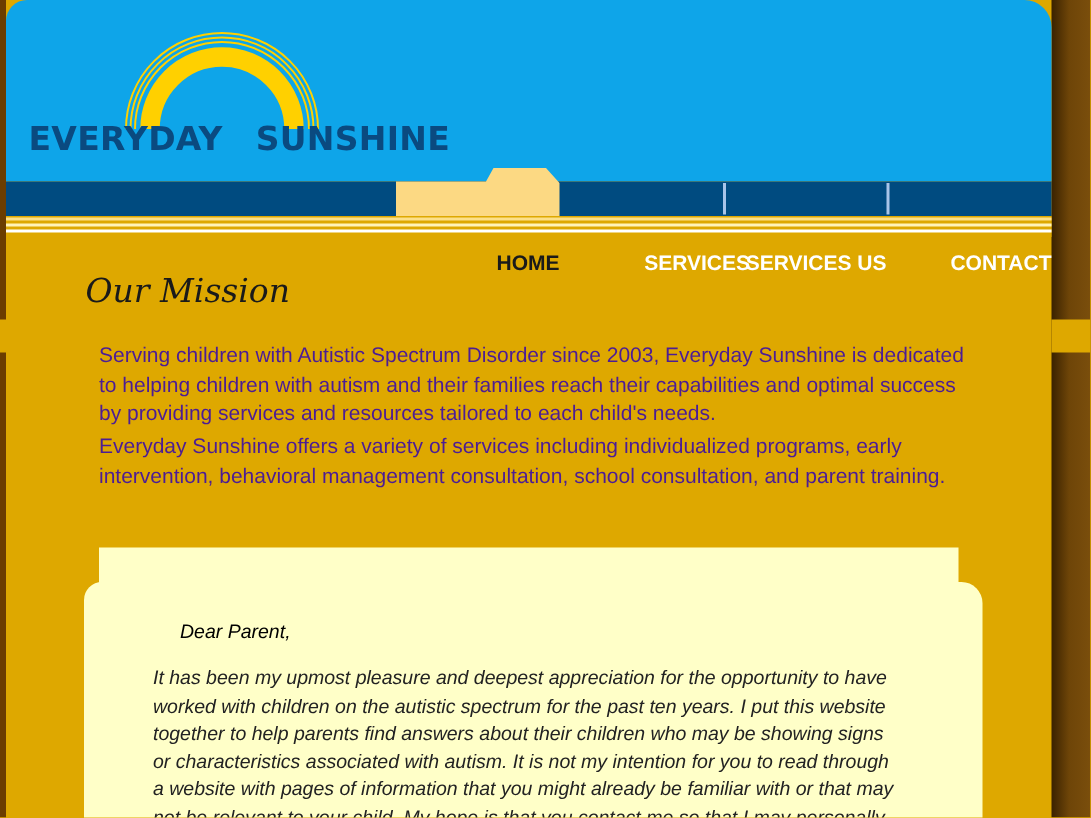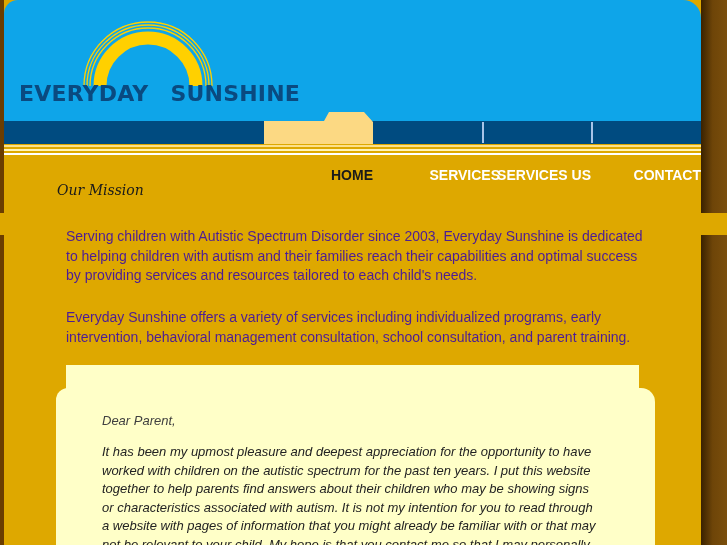--- a/index.html
+++ b/index.html
@@ -68,42 +68,42 @@
     
     .stripes {
       position: absolute; left: 4px; top: 144px; width: 697px; height: 14px;
       background: #dea800;
     }
     .stripes .s { position: absolute; left: 0; width: 100%; height: 2px; }
     
     .mission-title {
       position: absolute; left: 57px; top: 182px;
       font-family: "DejaVu Serif", serif;
-      font-style: italic; font-size: 14px; color: #1a1a1a;
+      font-style: italic; font-size: 22px; color: #1a1a1a;
     }
     .para {
       position: absolute; left: 66px; width: 580px;
       font-size: 14px; line-height: 19.5px; color: #4c1d95;
     }
     .p1 { top: 227px; }
-    .p2 { top: 308px; }
+    .p2 { top: 288px; }
     
     .letter-top {
       position: absolute; left: 66px; top: 365px; width: 573px; height: 40px;
       background: #ffffc8;
     }
     .letter {
       position: absolute; left: 56px; top: 388px; width: 599px; height: 200px;
       background: #ffffc8;
       border-top-left-radius: 12px;
       border-top-right-radius: 14px;
     }
     .letter-greeting {
-      position: absolute; left: 102px; top: 413px;
-      font-style: italic; font-size: 13px; color: #404040;
+      position: absolute; left: 120px; top: 413px;
+      font-style: italic; font-size: 13px; color: #000000;
     }
     .letter-body {
       position: absolute; left: 102px; top: 443px; width: 500px;
       font-style: italic; font-size: 13px; line-height: 18.5px; color: #222;
     }
   </style>
 </head>
 <body>
 
 <div class="frame-left"></div>

